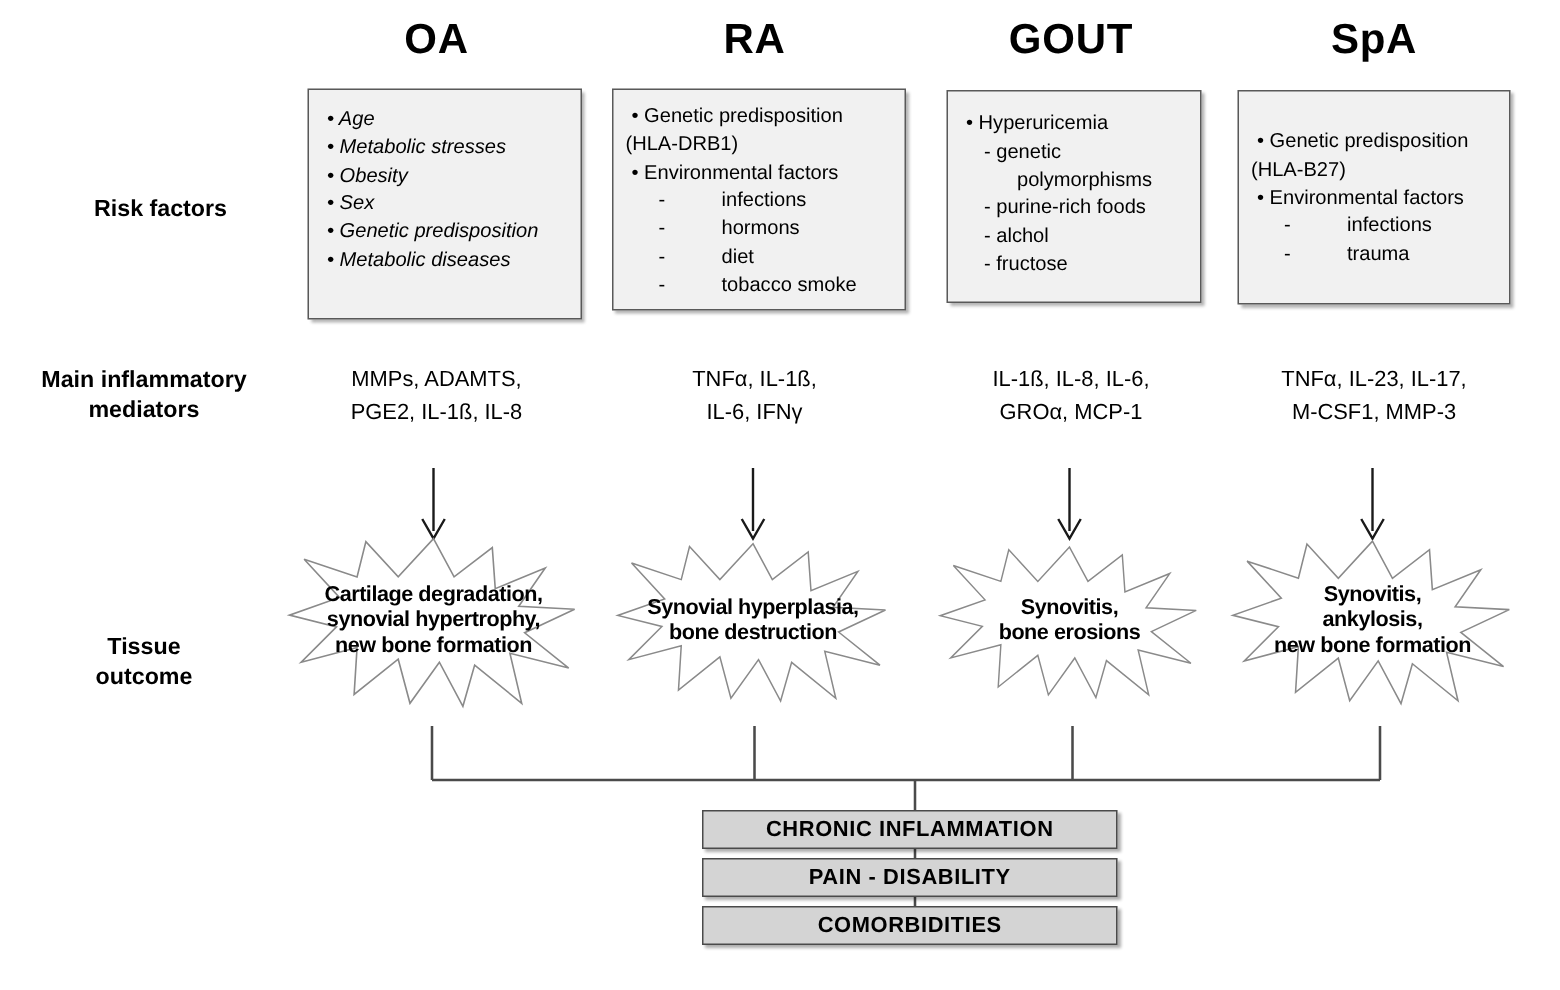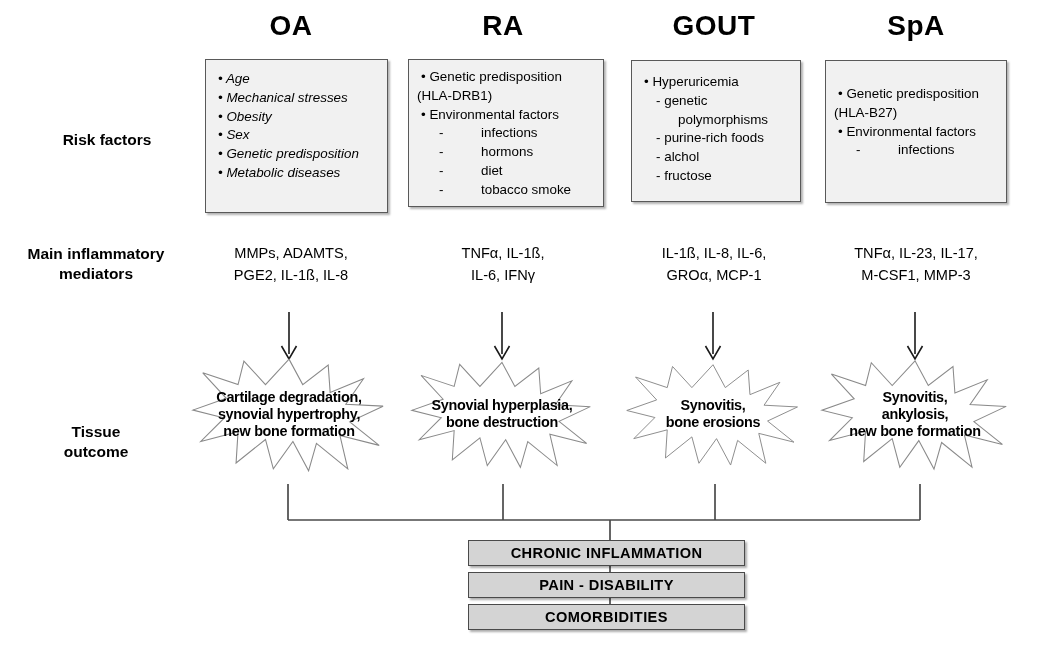--- a/index.html
+++ b/index.html
@@ -115,21 +115,21 @@
 
   <div class="row-label" style="left:96px; top:140px;padding-left:22px;">Risk factors</div>
   <div class="row-label" style="left:96px; top:264px;">Main inflammatory
 mediators</div>
   <div class="row-label" style="left:96px; top:414px;margin-top:28px;">Tissue
 outcome</div>
 
   <div class="risk-box" style="left:205px; top:59px; width:183px; height:154px;font-style:italic;">
     <div class="inner">
       <div class="rf-line rf-bullet">• Age</div>
-      <div class="rf-line rf-bullet">• Mechanical stresses</div>
+      <div class="rf-line rf-bullet">• Metabolic stresses</div>
       <div class="rf-line rf-bullet">• Obesity</div>
       <div class="rf-line rf-bullet">• Sex</div>
       <div class="rf-line rf-bullet">• Genetic predisposition</div>
       <div class="rf-line rf-bullet">• Metabolic diseases</div>
     </div>
   </div>
 
   <div class="risk-box" style="left:408px; top:59px; width:196px; height:148px;">
     <div class="inner" style="padding-top:8px;">
       <div class="rf-line rf-bullet">•  Genetic predisposition</div>
@@ -152,20 +152,21 @@
       <div class="rf-line rf-dash2">-  fructose</div>
     </div>
   </div>
 
   <div class="risk-box" style="left:825px; top:60px; width:182px; height:143px;">
     <div class="inner" style="padding-top:24px;">
       <div class="rf-line rf-bullet">• Genetic predisposition</div>
       <div class="rf-line rf-plain">(HLA-B27)</div>
       <div class="rf-line rf-bullet">• Environmental factors</div>
       <div class="rf-line rf-dashtab"><span class="d">-</span><span>infections</span></div>
+      <div class="rf-line rf-dashtab"><span class="d">-</span><span>trauma</span></div>
     </div>
   </div>
 
   <div class="mediator" style="left:291px; top:243px;">MMPs, ADAMTS,
 PGE2, IL-1ß, IL-8</div>
   <div class="mediator" style="left:503px; top:243px;">TNFα, IL-1ß,
 IL-6, IFNγ</div>
   <div class="mediator" style="left:714px; top:243px;">IL-1ß, IL-8, IL-6,
 GROα, MCP-1</div>
   <div class="mediator" style="left:916px; top:243px;">TNFα, IL-23, IL-17,

